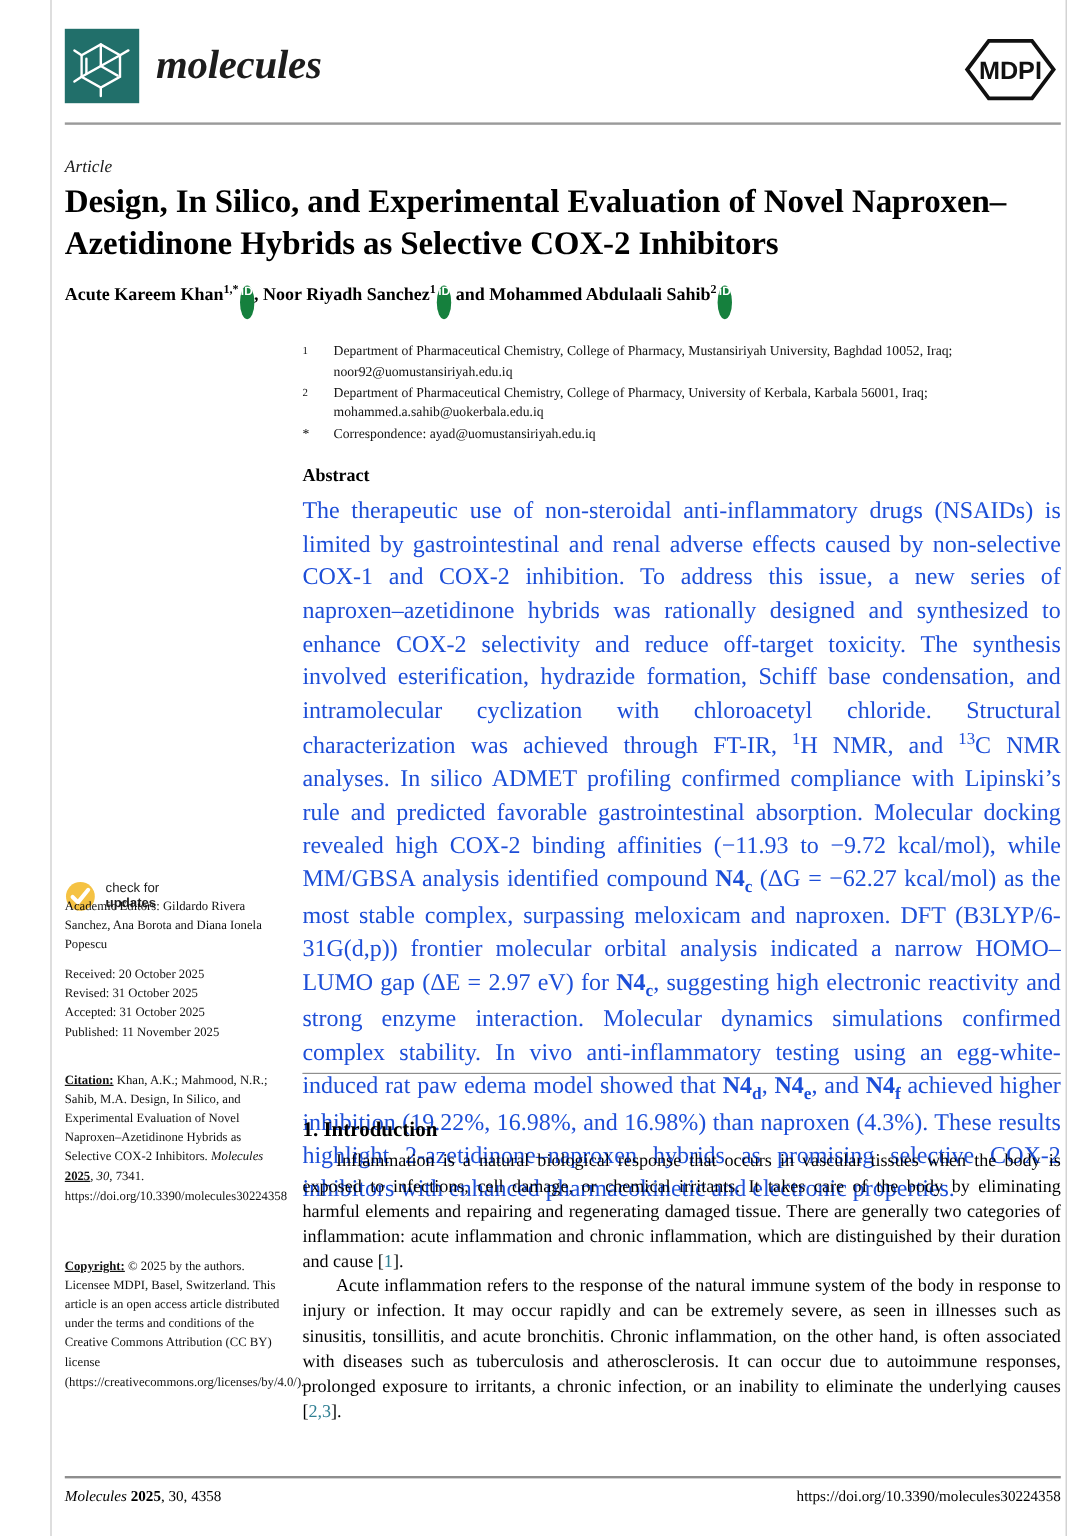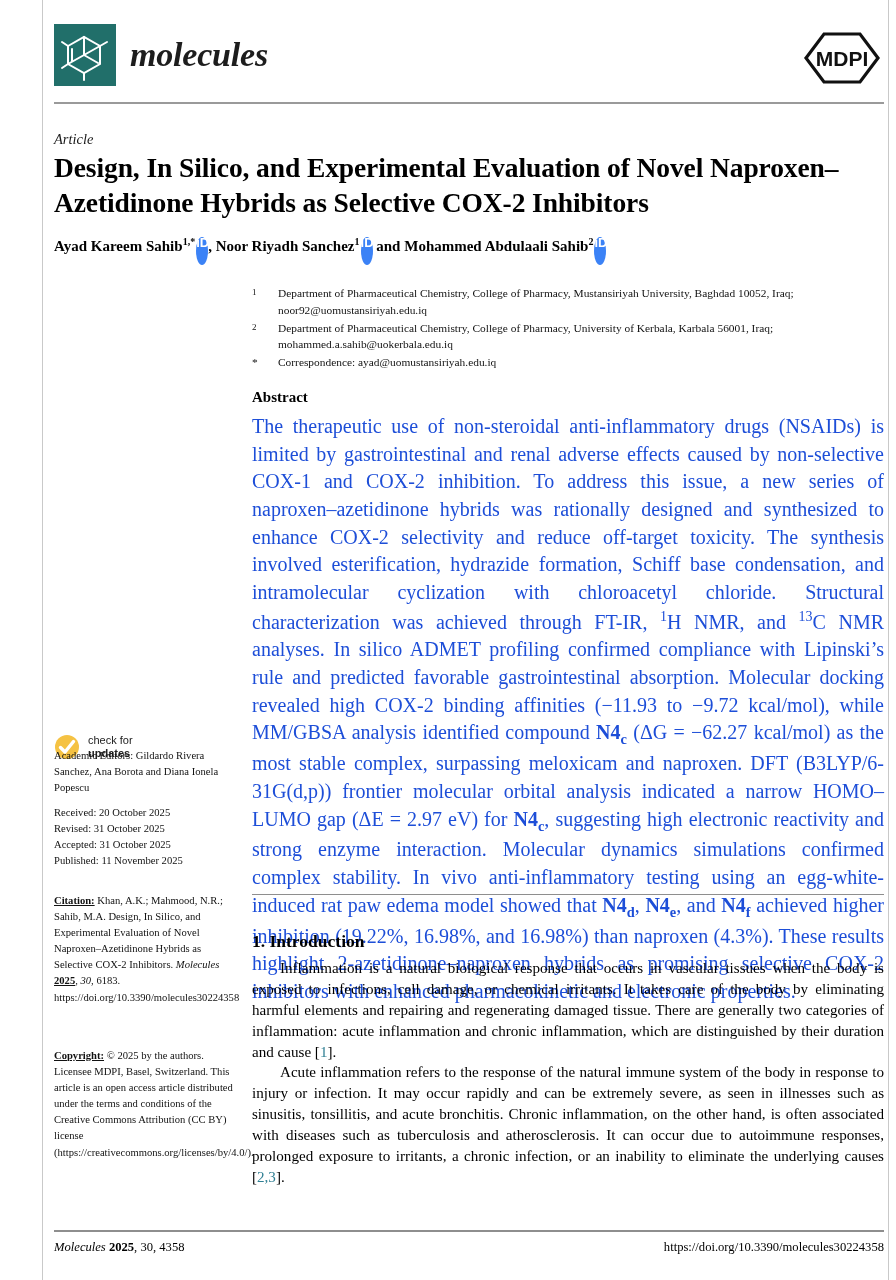--- a/index.html
+++ b/index.html
@@ -111,23 +111,23 @@
   }
   .authors .sup {
     font-size: 10px;
     vertical-align: super;
     font-weight: 700;
   }
   .orcid {
     display: inline-block;
     width: 12px; height: 28px;
     border-radius: 50%;
-    background: #3b82f6;
+    background: #15803d;
     color: #fff;
-    font-size: 13px;
+    font-size: 10px;
     font-weight: 700;
     line-height: 12px;
     text-align: center;
     font-family: "Liberation Sans", sans-serif;
     vertical-align: 4px;
     margin-left: 1px;
     font-style: normal;
   }
 
   
@@ -312,21 +312,21 @@
     </div>
   </div>
 
   <div class="rule-header"></div>
 
   <div class="article-kind">Article</div>
 
   <div class="title">Design, In Silico, and Experimental Evaluation of Novel Naproxen–Azetidinone Hybrids as Selective COX-2 Inhibitors</div>
 
   <div class="authors">
-    <span>Ayad Kareem Sahib</span><span class="sup">1,*</span><span class="orcid">iD</span><span>, </span><span>Noor Riyadh Sanchez</span><span class="sup">1</span><span class="orcid">iD</span><span> and </span><span>Mohammed Abdulaali Sahib</span><span class="sup">2</span><span class="orcid">iD</span>
+    <span>Acute Kareem Khan</span><span class="sup">1,*</span><span class="orcid">iD</span><span>, </span><span>Noor Riyadh Sanchez</span><span class="sup">1</span><span class="orcid">iD</span><span> and </span><span>Mohammed Abdulaali Sahib</span><span class="sup">2</span><span class="orcid">iD</span>
   </div>
 
   <div class="affiliations">
     <div class="aff-row">
       <span class="aff-marker">1</span>
       <span class="aff-text">Department of Pharmaceutical Chemistry, College of Pharmacy, Mustansiriyah University, Baghdad 10052, Iraq; noor92@uomustansiriyah.edu.iq</span>
     </div>
     <div class="aff-row">
       <span class="aff-marker">2</span>
       <span class="aff-text">Department of Pharmaceutical Chemistry, College of Pharmacy, University of Kerbala, Karbala 56001, Iraq; mohammed.a.sahib@uokerbala.edu.iq</span>
@@ -364,21 +364,21 @@
 
   <div class="sidebar editors">Academic Editors: Gildardo Rivera Sanchez, Ana Borota and Diana Ionela Popescu</div>
 
   <div class="sidebar dates">
     <div>Received: 20 October 2025</div>
     <div>Revised: 31 October 2025</div>
     <div>Accepted: 31 October 2025</div>
     <div>Published: 11 November 2025</div>
   </div>
 
-  <div class="sidebar citation"><b>Citation:</b><span> Khan, A.K.; Mahmood, N.R.; Sahib, M.A. Design, In Silico, and Experimental Evaluation of Novel Naproxen–Azetidinone Hybrids as Selective COX-2 Inhibitors. </span><i>Molecules</i> <b>2025</b>, <i>30</i><span>, 6183.</span> <span>https://doi.org/10.3390/molecules30224358</span></div>
+  <div class="sidebar citation"><b>Citation:</b><span> Khan, A.K.; Mahmood, N.R.; Sahib, M.A. Design, In Silico, and Experimental Evaluation of Novel Naproxen–Azetidinone Hybrids as Selective COX-2 Inhibitors. </span><i>Molecules</i> <b>2025</b>, <i>30</i><span>, 7341.</span> <span>https://doi.org/10.3390/molecules30224358</span></div>
 
   <div class="sidebar copyright"><b>Copyright:</b><span> © 2025 by the authors. Licensee MDPI, Basel, Switzerland. This article is an open access article distributed under the terms and conditions of the Creative Commons Attribution (CC BY) license (https://creativecommons.org/licenses/by/4.0/).</span></div>
 
   <div class="rule-footer"></div>
   <div class="footer-left"><i>Molecules</i> <b>2025</b><span>, 30, 4358</span></div>
   <div class="footer-right">https://doi.org/10.3390/molecules30224358</div>
 
 </div>
 
 </body></html>

